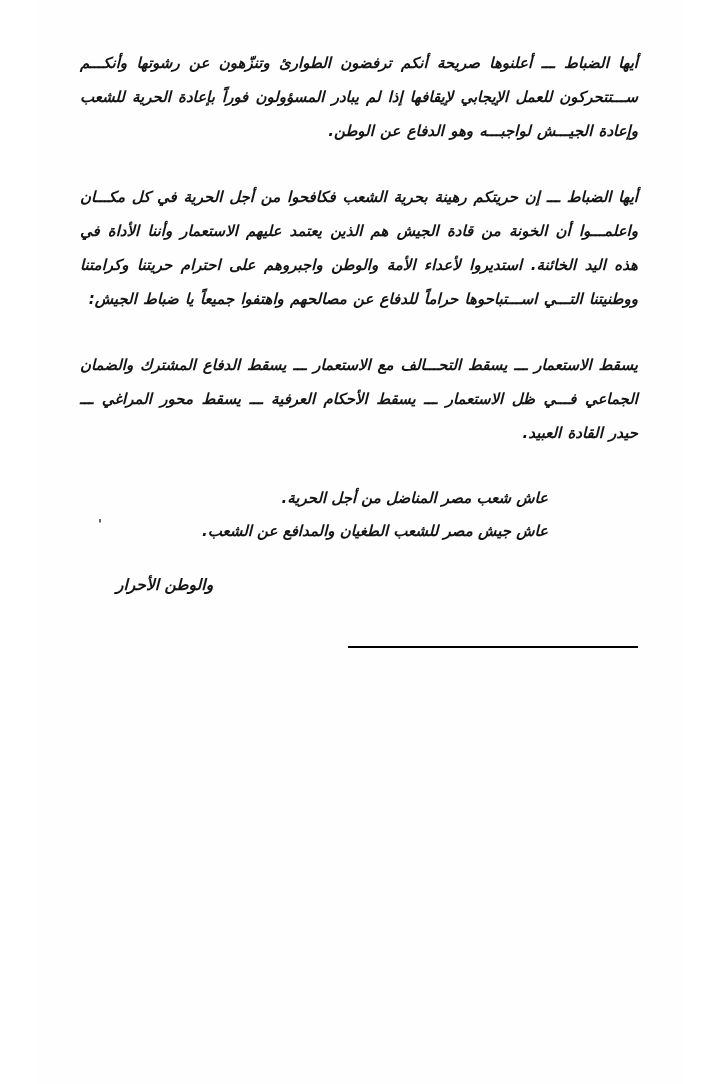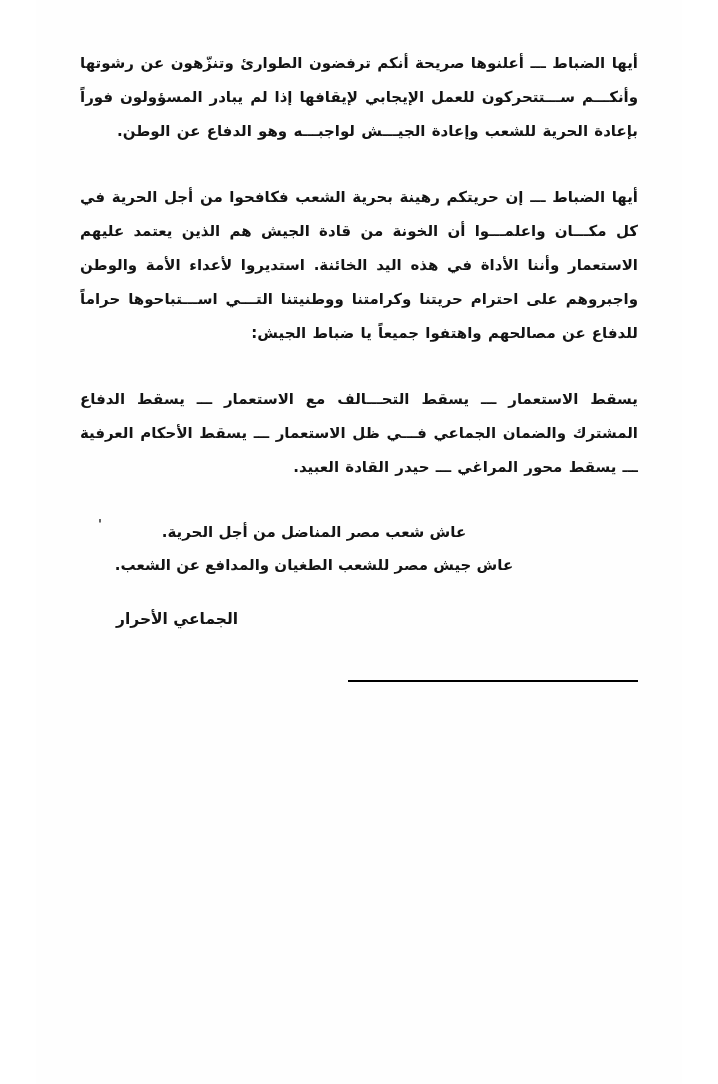--- a/index.html
+++ b/index.html
@@ -8,38 +8,39 @@
     font-family: "DejaVu Sans", sans-serif;
   }
   .page {
     position: relative;
     width: 646px;
     height: 1084px;
     margin: 0 auto;
     background: #fefefe;
     color: #111111;
     overflow: hidden;
+    font-style: italic;
   }
   .content {
     direction: rtl;
     padding: 46px 44px 0 44px;
   }
   .para {
     font-size: 15px;
     font-weight: bold;
     line-height: 34px;
     text-align: justify;
     text-align-last: right;
     margin-bottom: 32px;
     color: #141414;
     word-spacing: 1px;
   }
   .slogans {
     direction: rtl;
-    text-align: center;
+    text-align: right;
     padding-left: 0;
     padding-right: 90px;
     margin-top: 22px;
     margin-bottom: 26px;
   }
   .slogan-line {
     font-size: 15px;
     font-weight: bold;
     line-height: 33px;
     color: #141414;
@@ -79,20 +80,20 @@
 
     <p class="para">أيها الضباط ـــ إن حريتكم رهينة بحرية الشعب فكافحوا من أجل الحرية في كل مكـــان واعلمـــوا أن الخونة من قادة الجيش هم الذين يعتمد عليهم الاستعمار وأننا الأداة في هذه اليد الخائنة. استديروا لأعداء الأمة والوطن واجبروهم على احترام حريتنا وكرامتنا ووطنيتنا التـــي اســـتباحوها حراماً للدفاع عن مصالحهم واهتفوا جميعاً يا ضباط الجيش:</p>
 
     <p class="para">يسقط الاستعمار ـــ يسقط التحـــالف مع الاستعمار ـــ يسقط الدفاع المشترك والضمان الجماعي فـــي ظل الاستعمار ـــ يسقط الأحكام العرفية ـــ يسقط محور المراغي ـــ حيدر القادة العبيد.</p>
 
     <div class="slogans">
       <p class="slogan-line">عاش شعب مصر المناضل من أجل الحرية.</p>
       <p class="slogan-line">عاش جيش مصر للشعب الطغيان والمدافع عن الشعب.</p>
     </div>
 
-    <p class="signature">الجماعي الأحرار</p>
+    <p class="signature">والوطن الأحرار</p>
 
     <div class="divider"></div>
 
   </div>
 
   <span class="scan-mark">'</span>
 </div>
 
 </body></html>

